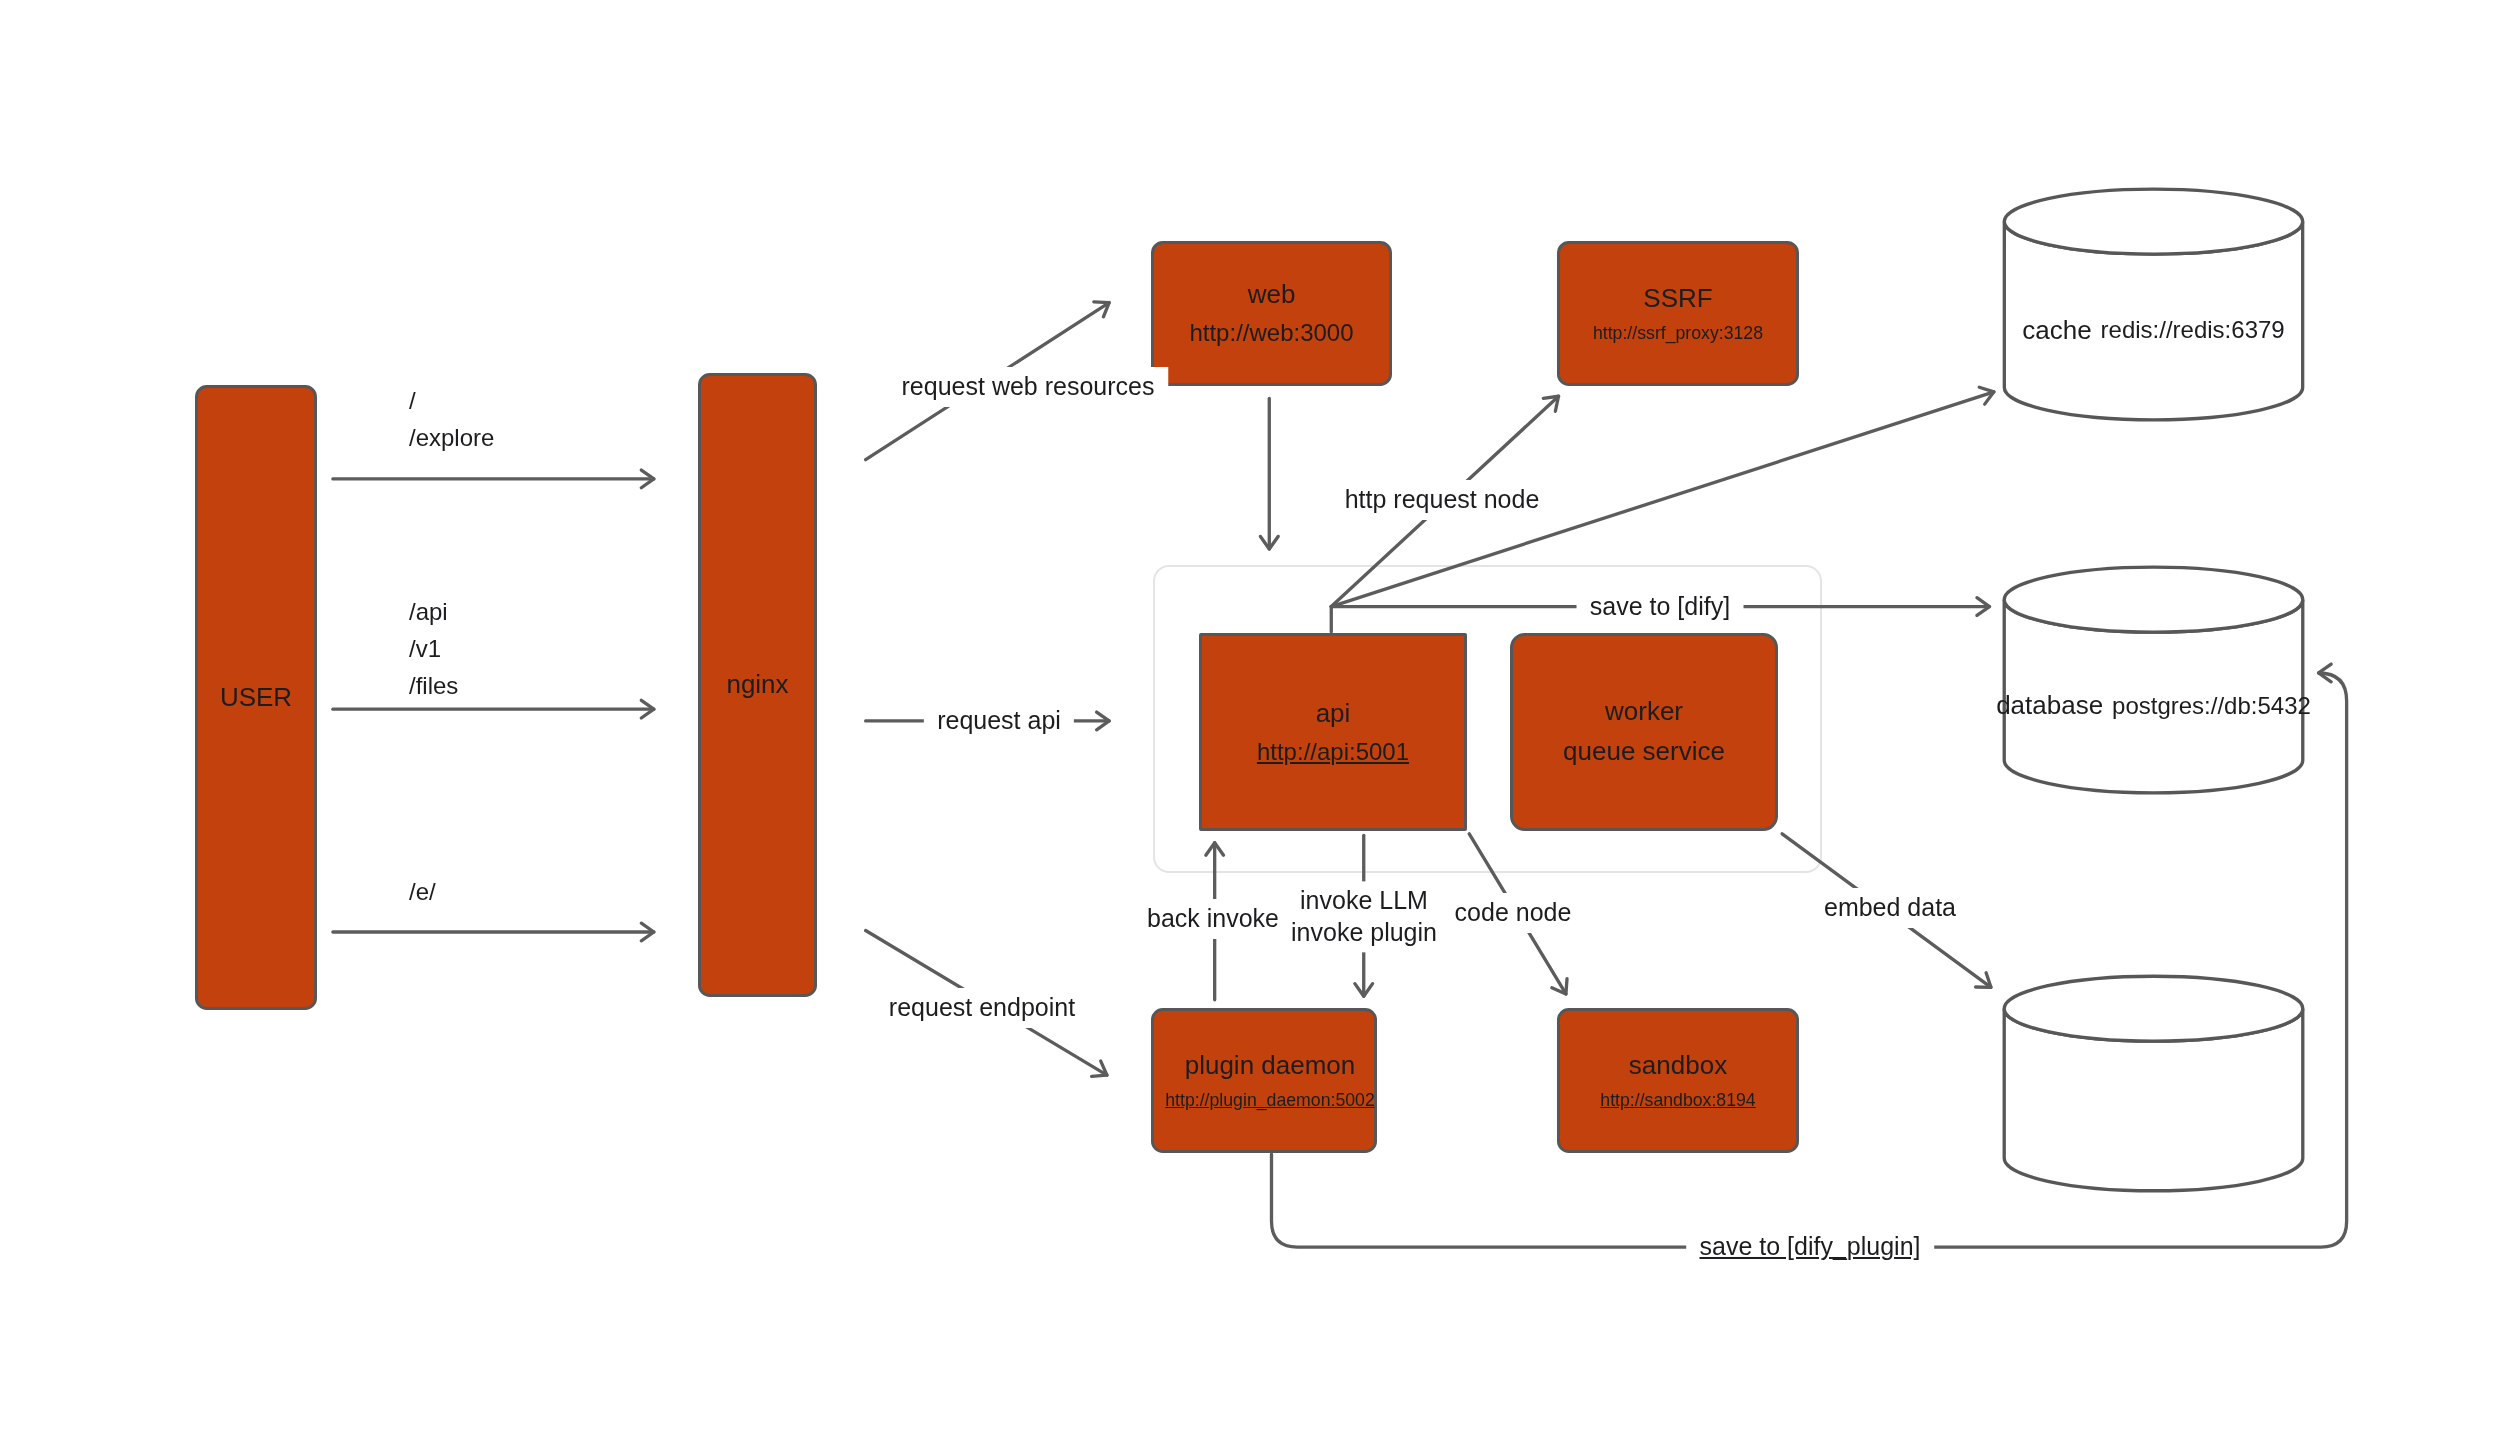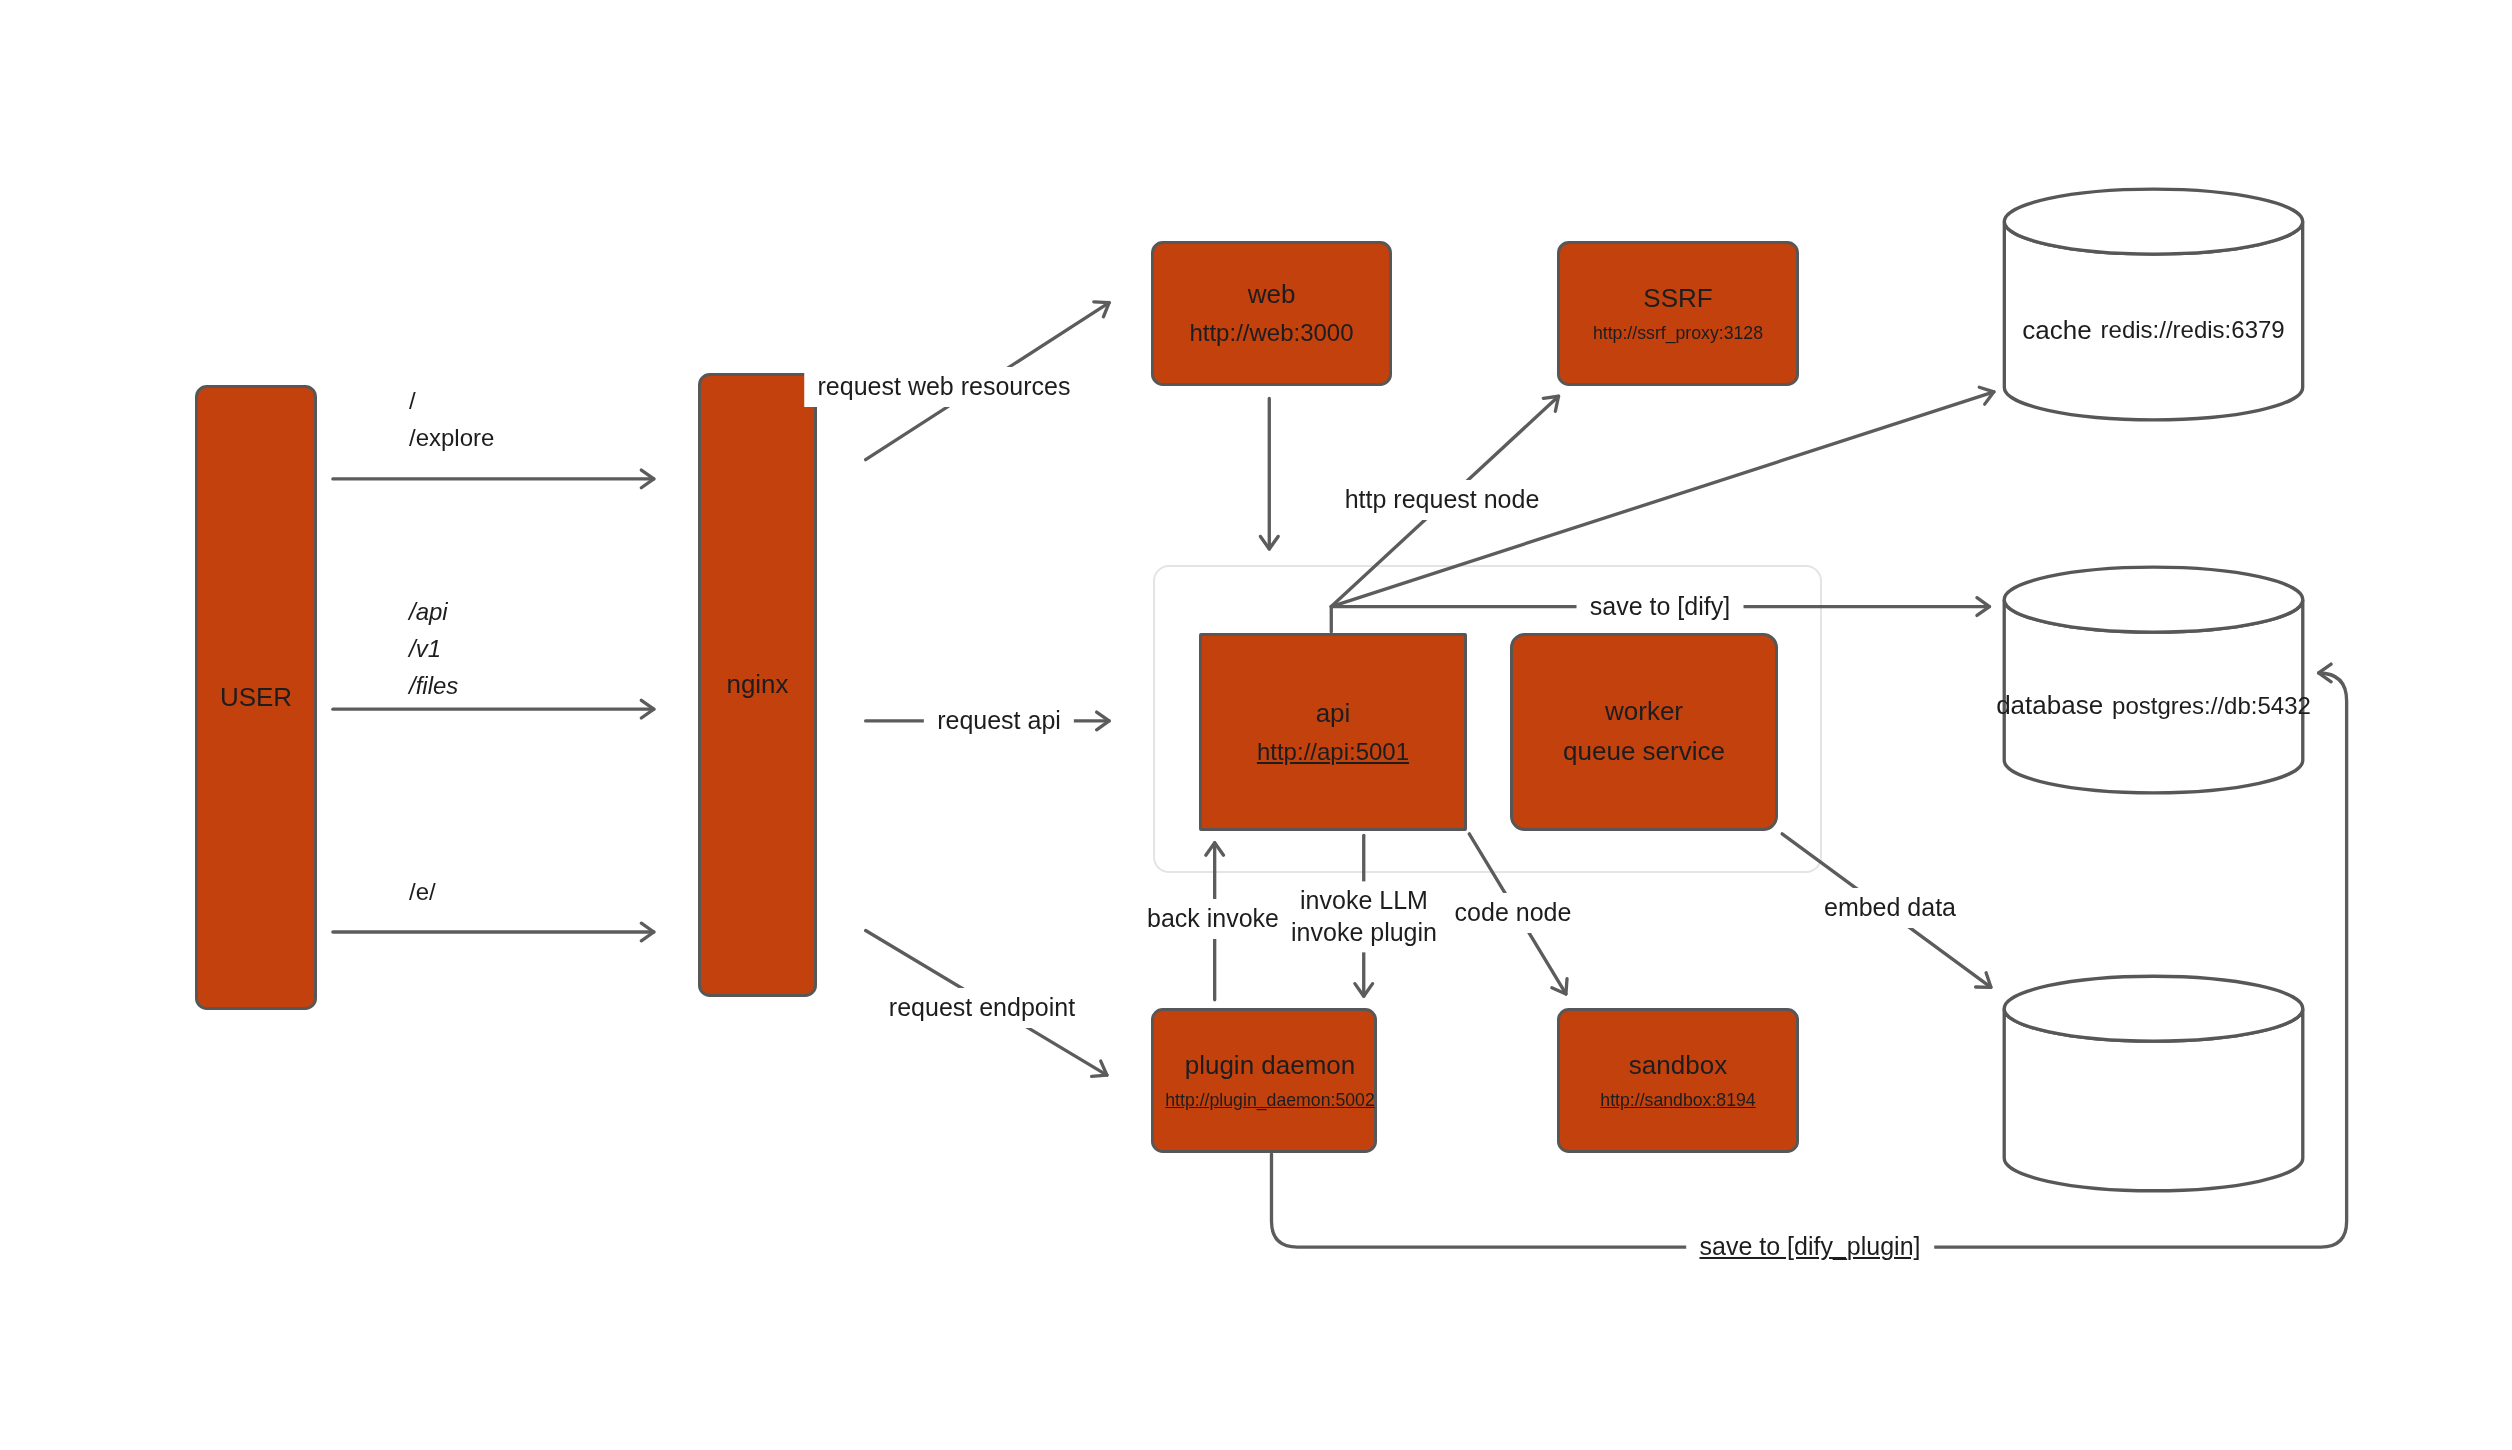--- a/index.html
+++ b/index.html
@@ -167,21 +167,21 @@
   </div>
 </div>
 
 <div class="cyl" style="left:2002px; top:974px; width:303px; height:219px;">
   <svg width="303" height="219" viewBox="0 0 411 297">
     <path d="M3,47 L3,250 A202.5,44 0 0 0 408,250 L408,47 A202.5,44 0 0 1 3,47 Z" fill="#ffffff" stroke="#575757" stroke-width="4.5"></path>
     <ellipse cx="205.5" cy="47" rx="202.5" ry="44" fill="#ffffff" stroke="#575757" stroke-width="4.5"></ellipse>
   </svg>
 </div>
 
-<div class="edge-label" style="left:944px; top:387px;">request web resources</div>
+<div class="edge-label" style="left:1028px; top:387px;">request web resources</div>
 
 <div class="edge-label" style="left:999px; top:721px;">request api</div>
 
 <div class="edge-label" style="left:982px; top:1008px;">request endpoint</div>
 
 <div class="edge-label" style="left:1442px; top:500px;">http request node</div>
 
 <div class="edge-label" style="left:1660px; top:607px;">save to [dify]</div>
 
 <div class="edge-label" style="left:1213px; top:919px;">back invoke</div>
@@ -195,21 +195,21 @@
 
 <div class="edge-label" style="left:1890px; top:908px;">embed data</div>
 
 <div class="edge-label" style="left:1810px; top:1247px;text-decoration:underline;">save to [dify_plugin]</div>
 
 <div class="path-label" style="left:409px; top:382px;">
   <div>/</div>
   <div>/explore</div>
 </div>
 
-<div class="path-label" style="left:409px; top:593px;font-style:italic;">
+<div class="path-label" style="left:409px; top:593px;">
   <div>/api</div>
   <div>/v1</div>
   <div>/files</div>
 </div>
 
 <div class="path-label" style="left:409px; top:873px;">
   <div>/e/</div>
 </div>
 
 

